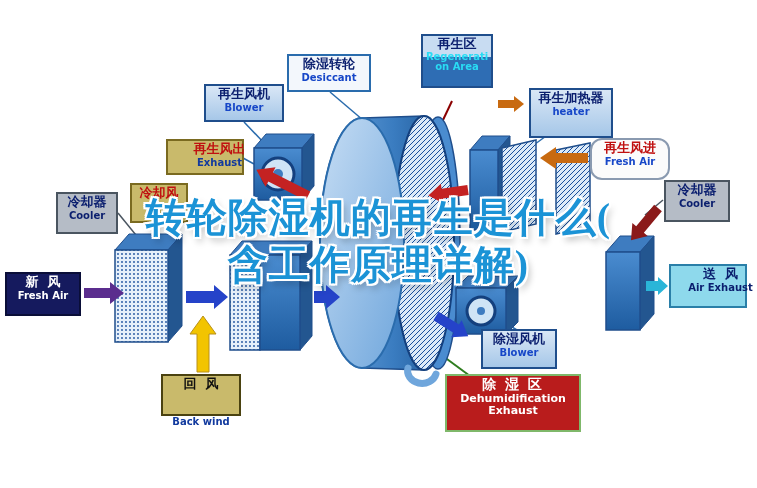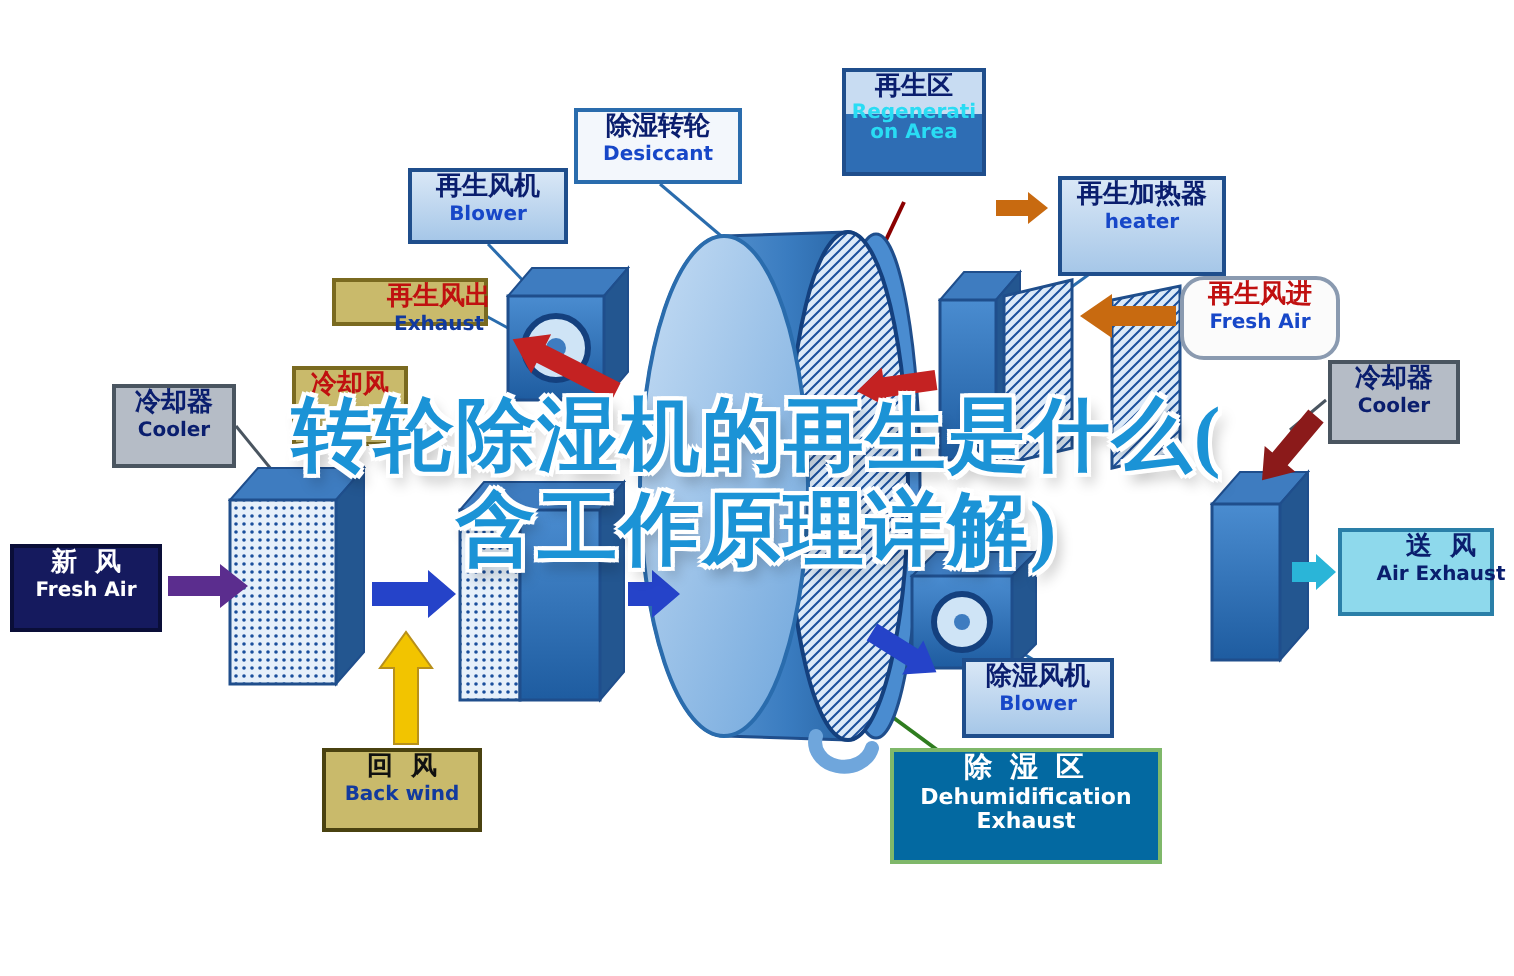--- a/index.html
+++ b/index.html
@@ -25,21 +25,21 @@
   .c-khaki{background:#C9BA6B;border:2px solid #7A6A20;}
   .c-khaki .zh{color:#C01010}.c-khaki .en{color:#123A9E}
   .c-khaki2{background:#C9BA6B;border:2px solid #4A4210;}
   .c-khaki2 .zh{color:#101010}.c-khaki2 .en{color:#123A9E}
   .c-gray{background:#B5BCC6;border:2px solid #4A5560;}
   .c-gray .zh,.c-gray .en{color:#0A1E6E}
   .c-navy{background:#151A5E;border:2px solid #0A0E38;}
   .c-navy .zh,.c-navy .en{color:#ffffff}
   .c-cyan{background:#8ED9EC;border:2px solid #2A7FA8;padding-left:27px;}
   .c-cyan .zh,.c-cyan .en{color:#0A1E6E}
-  .c-green{background:#0369a1;border:2px solid #7FB86A;}
+  .c-green{background:#b91c1c;border:2px solid #7FB86A;}
   .c-green .zh,.c-green .en{color:#ffffff}
   .c-green .zh{font-size:14px;letter-spacing:2px}
   .c-green .en{font-size:11px}
   .title{
     position:absolute;left:0;right:0;top:194px;z-index:50;text-align:center;
     font-weight:bold;font-size:40px;line-height:47px;color:#1B93D6;letter-spacing:1px;
     text-shadow:2px 0 0 #fff,-2px 0 0 #fff,0 2px 0 #fff,0 -2px 0 #fff,
       2px 2px 0 #fff,-2px -2px 0 #fff,2px -2px 0 #fff,-2px 2px 0 #fff,
       3px 5px 7px rgba(0,0,0,0.28);
     font-family:Liberation Serif, serif;
@@ -181,50 +181,50 @@
     <span class="zh">再生区</span>
     <span class="en">Regenerati</span>
     <span class="en">on Area</span>
   </div>
 
   <div class="callout c-blue" style="left:529px;top:88px;width:84px;height:50px;">
     <span class="zh">再生加热器</span>
     <span class="en">heater</span>
   </div>
 
-  <div class="callout c-khaki" style="left:166px;top:139px;width:78px;height:24px;padding-left:31px;">
+  <div class="callout c-khaki" style="left:166px;top:139px;width:78px;height:36px;padding-left:31px;">
     <span class="zh">再生风出</span>
     <span class="en">Exhaust</span>
   </div>
 
   <div class="callout c-white" style="left:590px;top:138px;width:80px;height:42px;border-radius:12px;">
     <span class="zh">再生风进</span>
     <span class="en">Fresh Air</span>
   </div>
 
   <div class="callout c-gray" style="left:56px;top:192px;width:62px;height:42px;">
     <span class="zh">冷却器</span>
     <span class="en">Cooler</span>
   </div>
 
-  <div class="callout c-khaki" style="left:146px;top:183px;width:58px;height:40px;">
+  <div class="callout c-khaki" style="left:130px;top:183px;width:58px;height:40px;">
     <span class="zh">冷却风</span>
   </div>
 
   <div class="callout c-gray" style="left:664px;top:180px;width:66px;height:42px;">
     <span class="zh">冷却器</span>
     <span class="en">Cooler</span>
   </div>
 
   <div class="callout c-navy" style="left:5px;top:272px;width:76px;height:44px;">
     <span class="zh">新  风</span>
     <span class="en">Fresh Air</span>
   </div>
 
-  <div class="callout c-khaki2" style="left:161px;top:374px;width:80px;height:42px;">
+  <div class="callout c-khaki2" style="left:161px;top:374px;width:80px;height:42px;gap:24px;">
     <span class="zh">回  风</span>
     <span class="en">Back wind</span>
   </div>
 
   <div class="callout c-cyan" style="left:669px;top:264px;width:78px;height:44px;">
     <span class="zh">送  风</span>
     <span class="en">Air Exhaust</span>
   </div>
 
   <div class="callout c-blue" style="left:481px;top:329px;width:76px;height:40px;">

